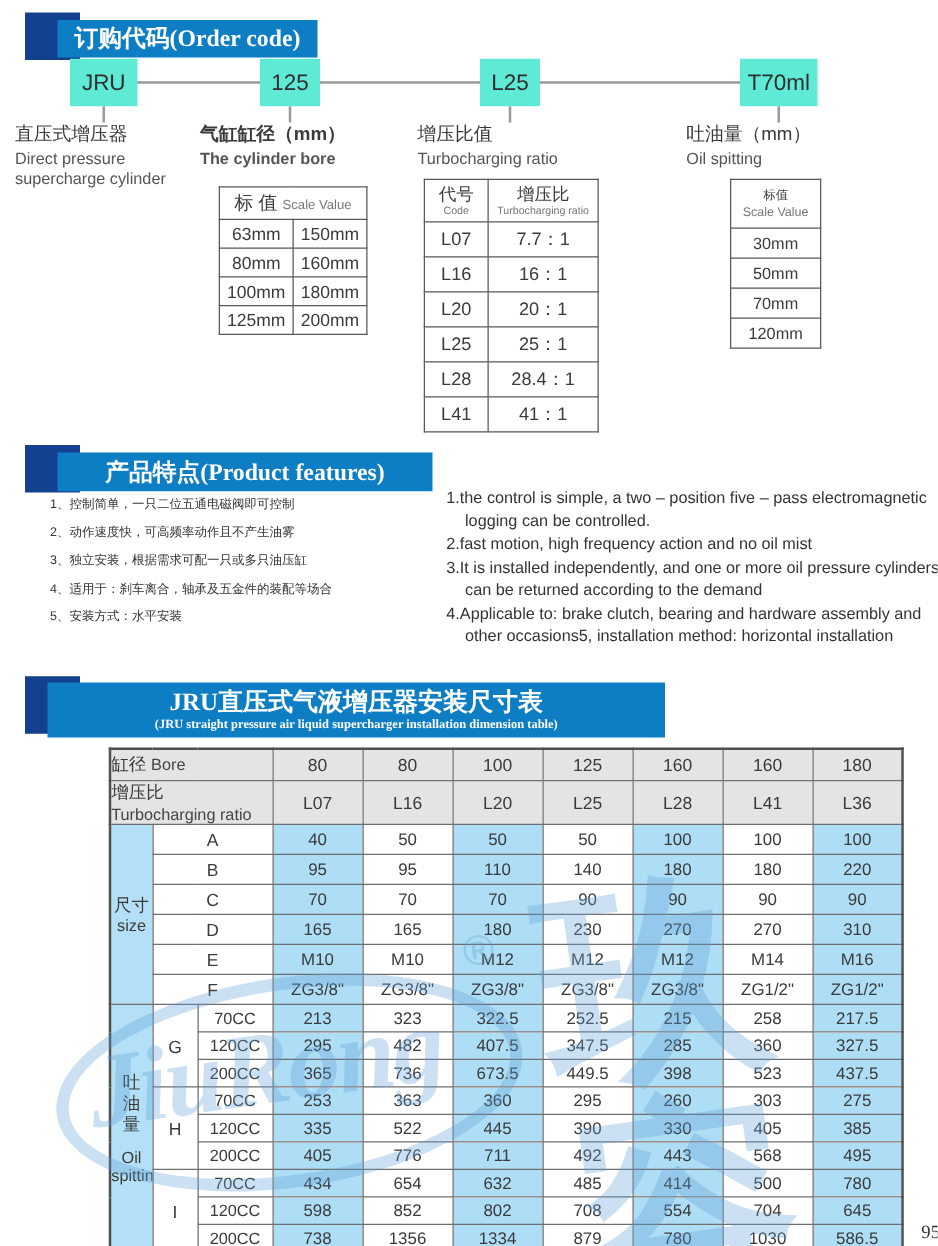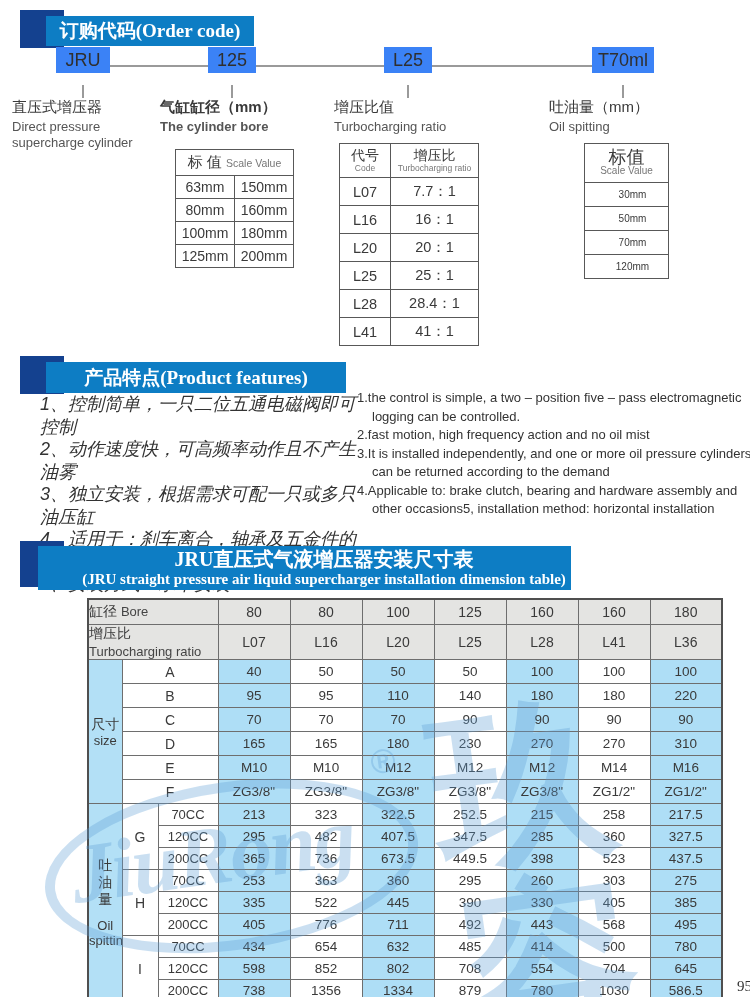--- a/index.html
+++ b/index.html
@@ -8,28 +8,28 @@
 
   
   .sq{position:absolute;background:#14418f;}
   .bar{position:absolute;background:#0d7dc4;color:#fff;display:flex;align-items:center;justify-content:center;
        font-family:"Liberation Serif","DejaVu Serif",serif;font-weight:bold;}
   .sq1{left:8px;top:10px;width:44px;height:38px;}
   .bar1{left:34px;top:16px;width:208px;height:30px;font-size:19px;}
   .sq2{left:8px;top:356px;width:44px;height:38px;}
   .bar2{left:34px;top:362px;width:300px;height:31px;font-size:19px;}
   .sq3{left:8px;top:541px;width:44px;height:46px;}
-  .bar3{left:26px;top:546px;width:494px;height:44px;flex-direction:column;line-height:1.15;padding-left:39px;}
+  .bar3{left:26px;top:546px;width:494px;height:44px;flex-direction:column;line-height:1.15;}
   .bar3 .t1{font-size:20px;}
-  .bar3 .t2{font-size:15px;}
+  .bar3 .t2{font-size:10px;}
 
   
   .oc-line{position:absolute;left:70px;top:65px;width:541px;height:2px;background:#9a9a9a;}
   .oc-stem{position:absolute;top:85px;width:2px;height:13px;background:#9a9a9a;}
-  .oc-box{position:absolute;top:47px;height:26px;background:#3b82f6;color:#2f2f2f;font-size:18px;
+  .oc-box{position:absolute;top:47px;height:38px;background:#5eead4;color:#2f2f2f;font-size:18px;
           display:flex;align-items:center;justify-content:center;z-index:2;}
   .box-0{left:44px;width:54px;} .box-1{left:196px;width:48px;}
   .box-2{left:372px;width:48px;} .box-3{left:580px;width:62px;}
   .stem-0{left:70px;} .stem-1{left:219px;} .stem-2{left:395px;} .stem-3{left:610px;}
   .oc-lab{position:absolute;top:98px;text-align:left;}
   .lab-0{left:0;width:150px;} .lab-1{left:148px;width:148px;font-weight:bold;}
   .lab-2{left:322px;width:148px;} .lab-3{left:537px;width:148px;}
   .oc-cn{font-size:15px;color:#3a3a3a;margin-bottom:2px;}
   .oc-en{font-size:13px;color:#555;line-height:15.5px;}
 
@@ -42,26 +42,26 @@
   #bore-table th .sub{font-size:10.5px;}
   #bore-table td{width:58px;height:22px;font-size:14px;}
   #ratio-table{left:327px;top:143px;}
   #ratio-table th{height:33px;}
   #ratio-table .h-cn{font-size:14px;display:block;line-height:15px;}
   #ratio-table .sub{font-size:8.5px;display:block;line-height:10px;}
   #ratio-table td{height:27px;font-size:14.5px;}
   #ratio-table .c1{width:50px;} #ratio-table .c2{width:87px;}
   #oil-table{left:572px;top:143px;}
   #oil-table th{height:38px;}
-  #oil-table .h-cn{font-size:18px;display:block;line-height:16px;}
+  #oil-table .h-cn{font-size:10px;display:block;line-height:16px;}
   #oil-table .sub{font-size:10px;display:block;line-height:12px;}
-  #oil-table td{width:71px;height:23px;font-size:10px;padding-left:12px;}
-
-  
-  .feat-cn{position:absolute;left:28px;top:393px;width:330px;font-size:18px;color:#333;line-height:22.5px;font-style:italic;}
+  #oil-table td{width:71px;height:23px;font-size:13px;}
+
+  
+  .feat-cn{position:absolute;left:28px;top:393px;width:330px;font-size:10px;color:#333;line-height:22.5px;}
   .feat-en{position:absolute;left:345px;top:389px;width:412px;font-size:13px;color:#333;line-height:18.5px;}
   .feat-en div{padding-left:15px;text-indent:-15px;}
 
   
   #dim-wrap{position:absolute;left:75px;top:598px;z-index:2;}
   #dim-table{border-collapse:collapse;table-layout:fixed;width:634px;}
   #dim-table th,#dim-table td{border:1px solid #6e6e6e;padding:0;text-align:center;color:#3a3a3a;font-weight:normal;overflow:hidden;}
   #dim-table{border:2px solid #4f4f4f;}
   #dim-table thead th{background:#e4e4e2;height:24px;font-size:14px;}
   #dim-table .th-lab{text-align:left;}

